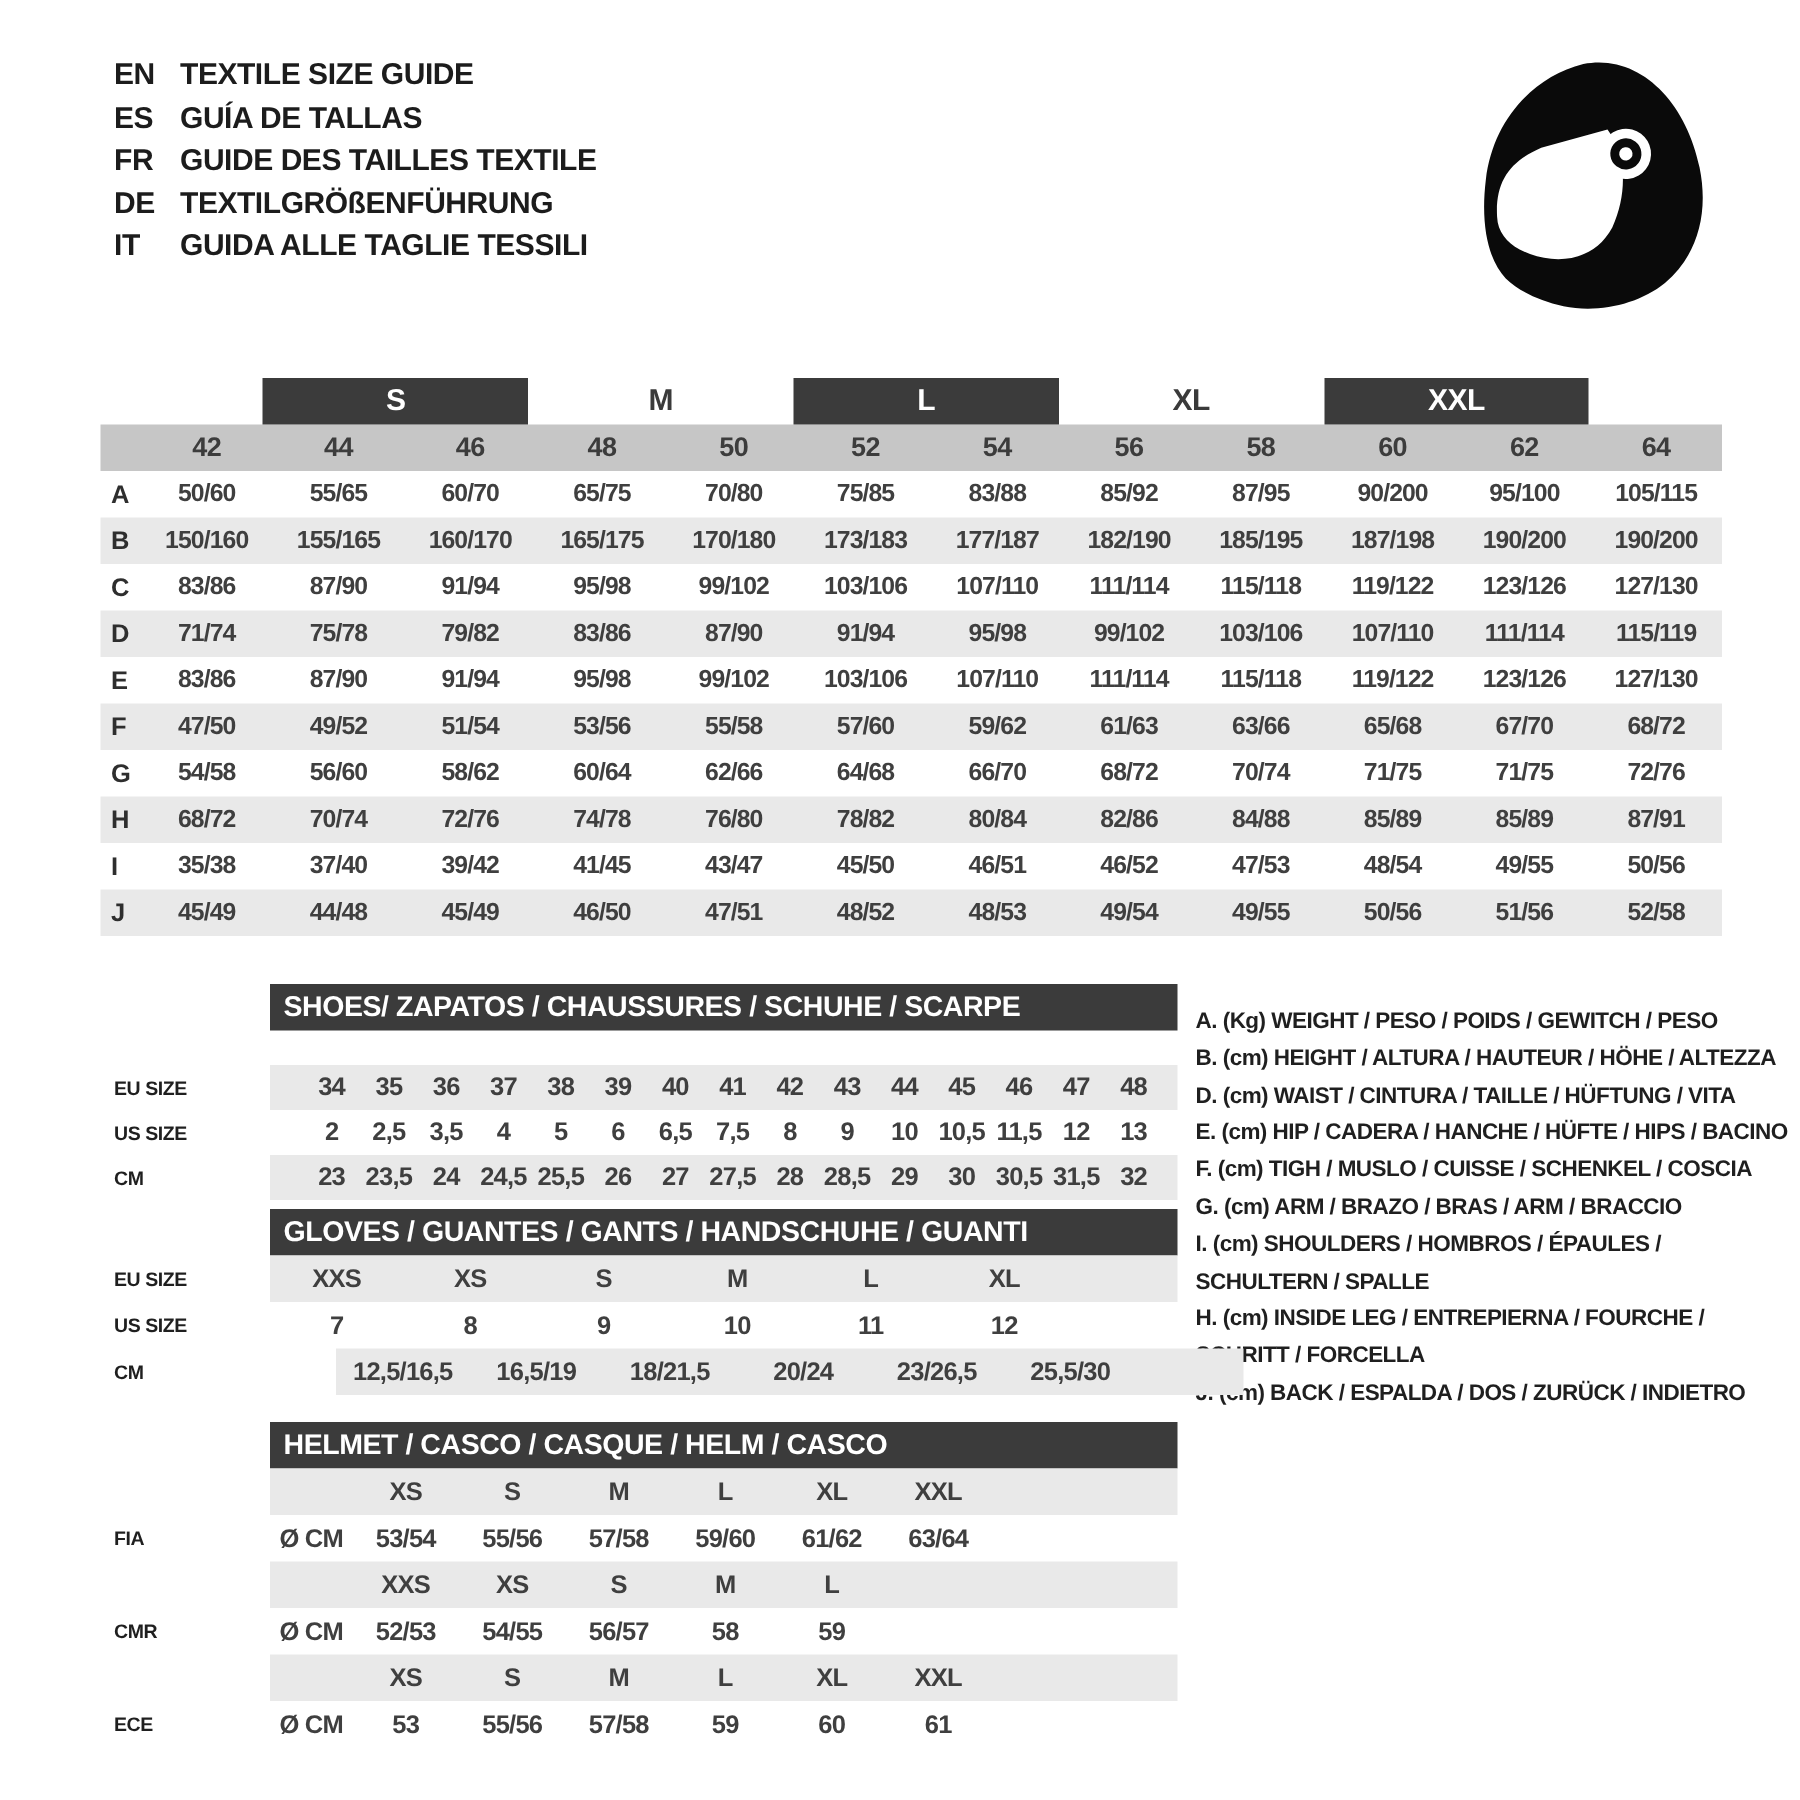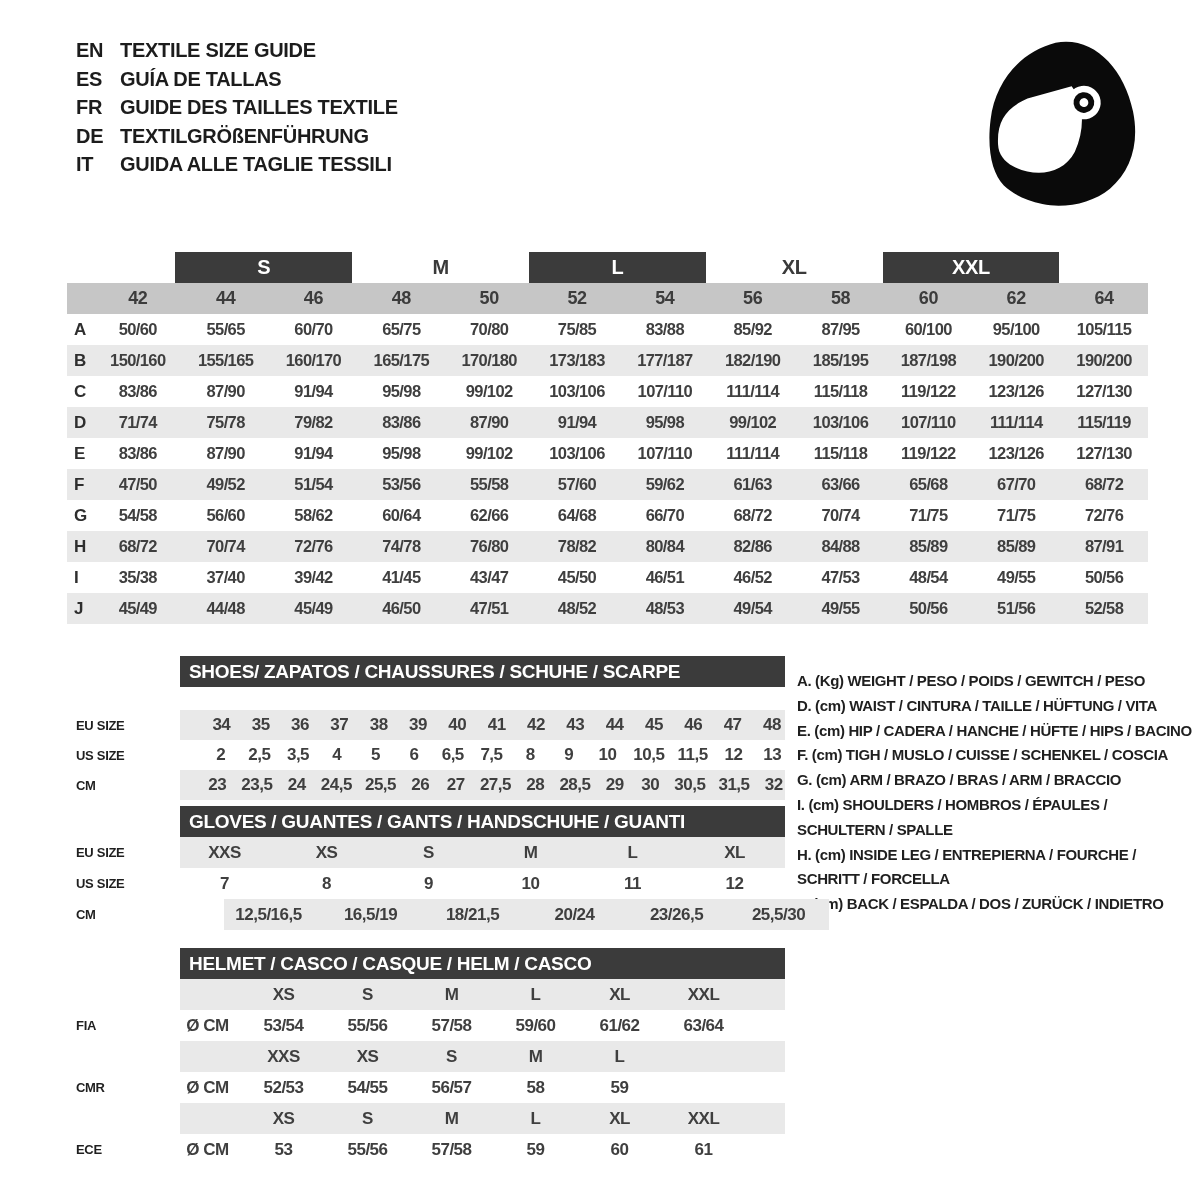--- a/index.html
+++ b/index.html
@@ -29,21 +29,21 @@
   .mt-cell{width:88.4px;display:flex;align-items:center;justify-content:center;
            font-size:16.5px;letter-spacing:-0.6px;white-space:nowrap;}
   .mt-band .mt-cell{font-size:18px;letter-spacing:-0.4px;}
   
   .sec-title{position:absolute;left:180px;width:605px;height:31px;background:#3b3b3b;color:#fff;
              font-size:19px;display:flex;align-items:center;padding-left:9px;box-sizing:border-box;
              letter-spacing:-0.3px;white-space:nowrap;}
   .t-shoes{top:656px;} .t-gloves{top:806px;} .t-helmet{top:948px;}
   .side-label{position:absolute;left:76px;height:31px;display:flex;align-items:center;
               font-size:13px;color:#1f1f1f;letter-spacing:-0.3px;white-space:nowrap;}
-  .sec-row{position:absolute;left:180px;width:605px;display:flex;align-items:center;gap:13px;}
+  .sec-row{position:absolute;left:180px;width:605px;display:flex;align-items:center;}
   .sec-row.stripe{background:#e9e9e9;}
   .cell{display:flex;align-items:center;justify-content:center;font-size:17px;
         letter-spacing:-0.5px;white-space:nowrap;}
   .shoe-cell{width:38.2px;}
   .glove-cell{width:89px;}
   .helm-cell{width:71px;}
   .unit-cell{width:55px;justify-content:center;}
   .spacer-22{width:22px;} .spacer-55{width:55px;}
   
   .legend{position:absolute;left:797px;top:669px;width:399px;color:#1f1f1f;
@@ -114,21 +114,21 @@
         <div class="mt-label">A</div>
         <div class="mt-cell">50/60</div>
         <div class="mt-cell">55/65</div>
         <div class="mt-cell">60/70</div>
         <div class="mt-cell">65/75</div>
         <div class="mt-cell">70/80</div>
         <div class="mt-cell">75/85</div>
         <div class="mt-cell">83/88</div>
         <div class="mt-cell">85/92</div>
         <div class="mt-cell">87/95</div>
-        <div class="mt-cell">60/100</div>
+        <div class="mt-cell">90/200</div>
         <div class="mt-cell">95/100</div>
         <div class="mt-cell">105/115</div>
       </div>
       <div class="mt-row stripe">
         <div class="mt-label">B</div>
         <div class="mt-cell">150/160</div>
         <div class="mt-cell">155/165</div>
         <div class="mt-cell">160/170</div>
         <div class="mt-cell">165/175</div>
         <div class="mt-cell">170/180</div>
@@ -263,20 +263,21 @@
     </div>
 
   <div class="sec-title t-shoes">SHOES/ ZAPATOS / CHAUSSURES / SCHUHE / SCARPE</div>
 
   <div class="sec-title t-gloves">GLOVES / GUANTES / GANTS / HANDSCHUHE / GUANTI</div>
 
   <div class="sec-title t-helmet">HELMET / CASCO / CASQUE / HELM / CASCO</div>
 
   <div class="legend">
       <div class="legend-item">A. (Kg) WEIGHT / PESO / POIDS / GEWITCH / PESO</div>
+      <div class="legend-item">B. (cm) HEIGHT / ALTURA / HAUTEUR / HÖHE / ALTEZZA</div>
       <div class="legend-item">D. (cm) WAIST / CINTURA / TAILLE / HÜFTUNG / VITA</div>
       <div class="legend-item">E. (cm) HIP / CADERA / HANCHE / HÜFTE / HIPS / BACINO</div>
       <div class="legend-item">F. (cm) TIGH / MUSLO / CUISSE / SCHENKEL / COSCIA</div>
       <div class="legend-item">G. (cm) ARM / BRAZO / BRAS / ARM / BRACCIO</div>
       <div class="legend-item">I. (cm) SHOULDERS / HOMBROS / ÉPAULES / SCHULTERN / SPALLE</div>
       <div class="legend-item">H. (cm) INSIDE LEG / ENTREPIERNA / FOURCHE / SCHRITT / FORCELLA</div>
       <div class="legend-item">J. (cm) BACK / ESPALDA / DOS / ZURÜCK / INDIETRO</div>
     </div>
 
 <div class="side-label" style="top: 710px;">EU SIZE</div>

